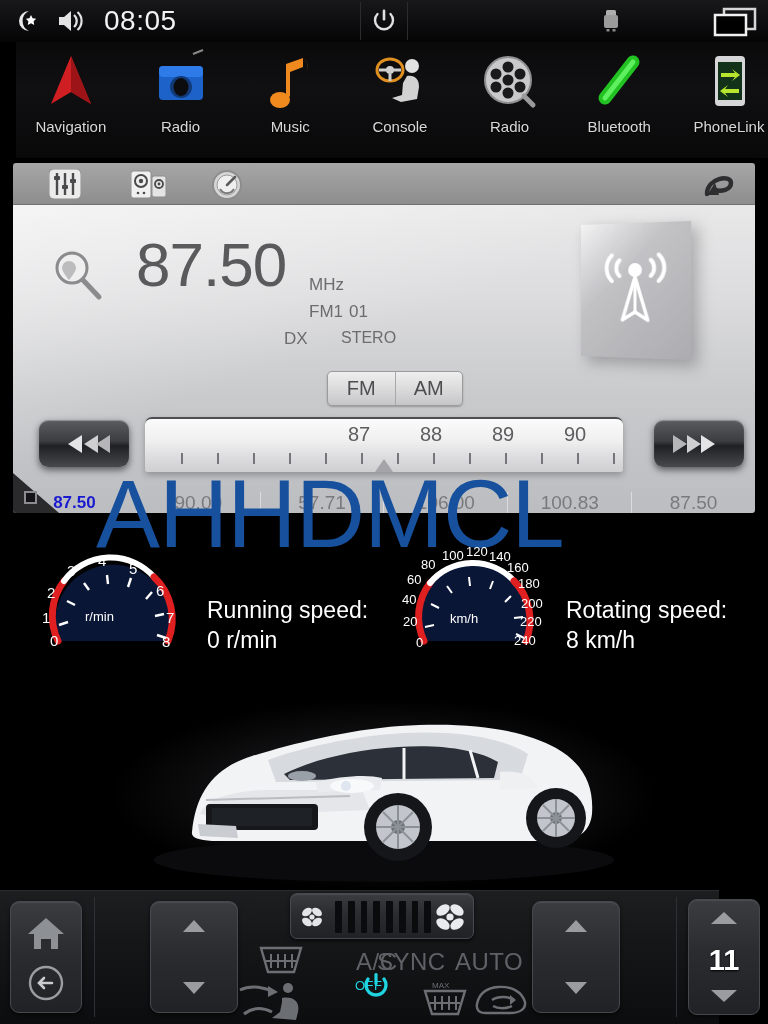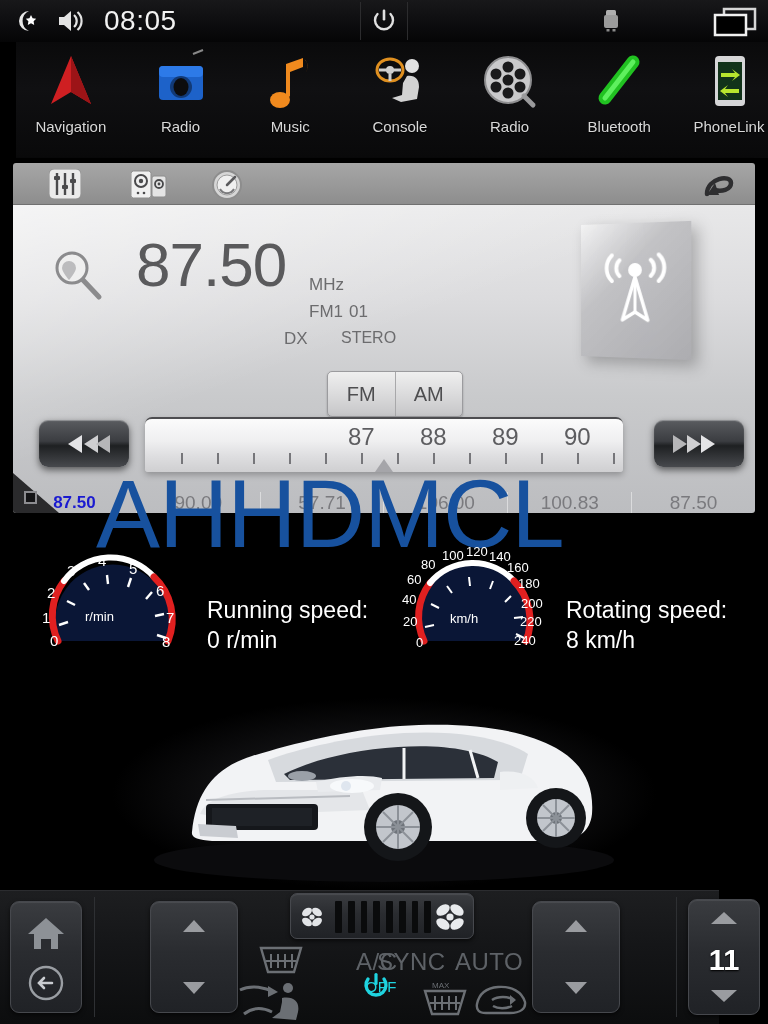--- a/index.html
+++ b/index.html
@@ -81,21 +81,21 @@
 
   .tower-tile {
     position: absolute; left: 565px; top: 18px; width: 113px; height: 135px;
     background: linear-gradient(135deg, rgba(255,255,255,.5) 0%, rgba(190,190,193,.9) 38%, rgba(170,170,174,.95) 100%);
     transform: perspective(420px) rotateY(-13deg);
     box-shadow: 6px 6px 14px rgba(0,0,0,.25);
     display: flex; align-items: center; justify-content: center;
   }
 
   .bandsel {
-    position: absolute; left: 314px; top: 166px; width: 136px; height: 46px;
+    position: absolute; left: 314px; top: 166px; width: 136px; height: 35px;
     border: 1px solid #9b9b9e; border-radius: 5px; overflow: hidden;
     background: linear-gradient(to bottom, #efefef 0%, #dcdcdd 48%, #c6c6c8 100%);
     display: flex; box-shadow: 0 1px 2px rgba(0,0,0,.25);
   }
   .bandsel div {
     flex: 1; display: flex; align-items: center; justify-content: center;
     font-size: 20px; color: #4e4e50;
   }
   .bandsel div:first-child { border-right: 1px solid #a8a8aa; }
 
@@ -110,21 +110,21 @@
 
   .scale {
     position: absolute; left: 132px; top: 212px; width: 478px; height: 55px;
     border-radius: 7px 7px 3px 3px;
     border-top: 2px solid #4d4d50;
     background: linear-gradient(to bottom, #fbfbfb 0%, #efeff0 42%, #dedee0 70%, #cfcfd1 100%);
     box-shadow: 0 3px 6px rgba(0,0,0,.25);
     overflow: hidden;
   }
   .scale-nums { position: absolute; left: 0; top: 4px; width: 478px; height: 26px; }
-  .scale-num { position: absolute; font-size: 24px; color: #5d5d60; }
+  .scale-num { position: absolute; font-size: 20px; color: #5d5d60; }
   .ticks { position: absolute; left: 0; bottom: 8px; width: 478px; height: 11px; }
   .tick { position: absolute; bottom: 0; width: 2px; height: 11px; background: #76767a; }
   .pointer {
     position: absolute; left: 239px; bottom: 0; margin-left: -9px;
     width: 0; height: 0; border-left: 9px solid transparent;
     border-right: 9px solid transparent; border-bottom: 13px solid #a5a5a9;
   }
 
   .preset-row {
     position: absolute; left: 0; top: 287px; width: 742px; height: 21px;
@@ -203,22 +203,22 @@
   }
   .fan-bars { position: absolute; left: 44px; top: 7px; width: 96px; height: 32px; display: flex; gap: 6px; }
   .fan-bars span { width: 7px; height: 32px; background: #0a0b0c; border-radius: 1px; }
   .cl-text {
     position: absolute; color: #5e6267; font-size: 24px; letter-spacing: .5px;
   }
   .t-ac   { left: 316px; top: 948px; margin-left: 40px; }
   .t-sync { left: 377px; top: 948px; }
   .t-auto { left: 455px; top: 948px; }
   .cl-off {
-    position: absolute; left: 355px; top: 978px; width: 42px; text-align: right;
-    color: #1fd4e0; font-size: 15px; letter-spacing: .5px;
+    position: absolute; left: 355px; top: 978px; width: 42px; text-align: left;
+    color: #1fd4e0; font-size: 13px; letter-spacing: .5px;
   }
   .cl-ico { position: absolute; }
 </style>
 </head>
 <body>
 
 <div id="screen">
 
   <div class="statusbar">
     <div class="sb-moon">

